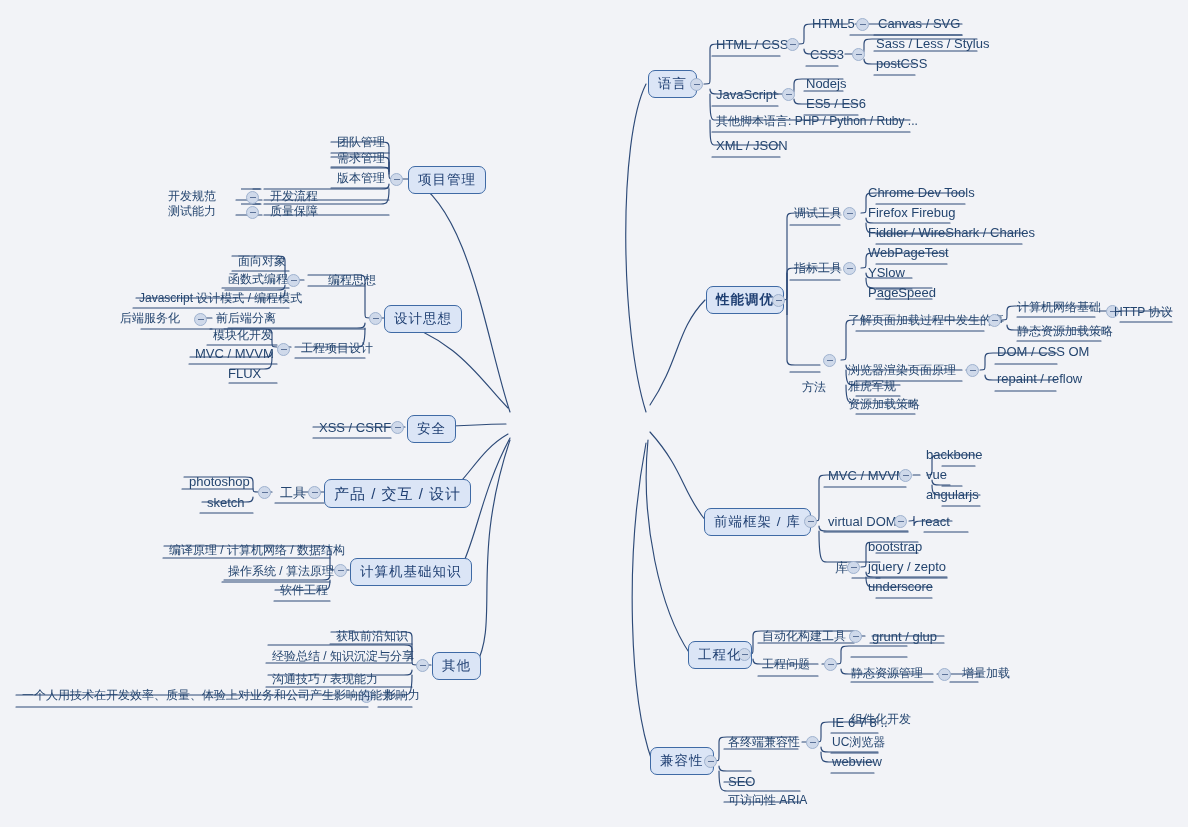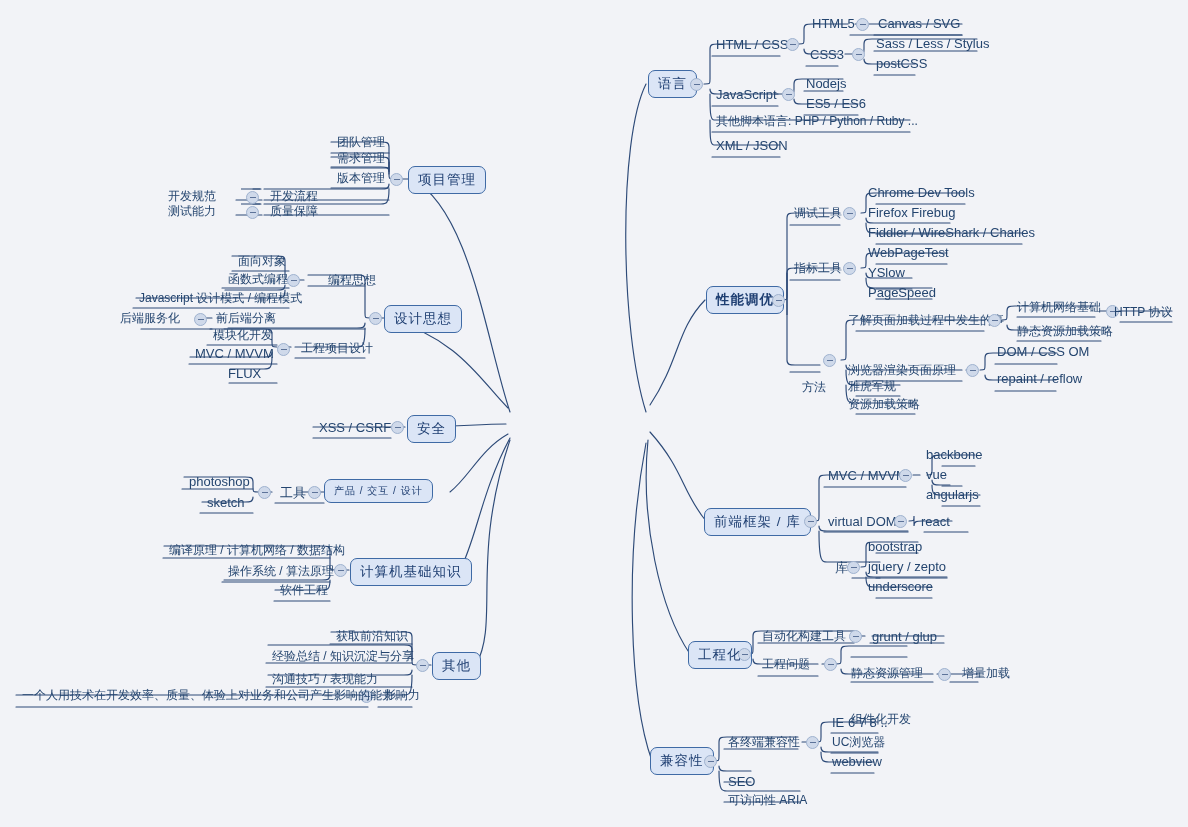--- a/index.html
+++ b/index.html
@@ -40,21 +40,21 @@
   
   .lvl1 {
     background: #dbe5f6;
     border: 1.2px solid #3f6aa5;
     border-radius: 7px;
     padding: 6px 9px;
     font-size: 13.5px;
     color: #1f3f72;
     letter-spacing: 1px;
   }
-  .lvl1.big { font-size: 10px; }
+  .lvl1.big { font-size: 15px; }
   
   .txt {
     font-size: 13px;
     color: #24456f;
     padding: 0 4px 2px 4px;
   }
   .txt.sm { font-size: 12px; }
   .toggle {
     position: absolute;
     width: 13px; height: 13px;

